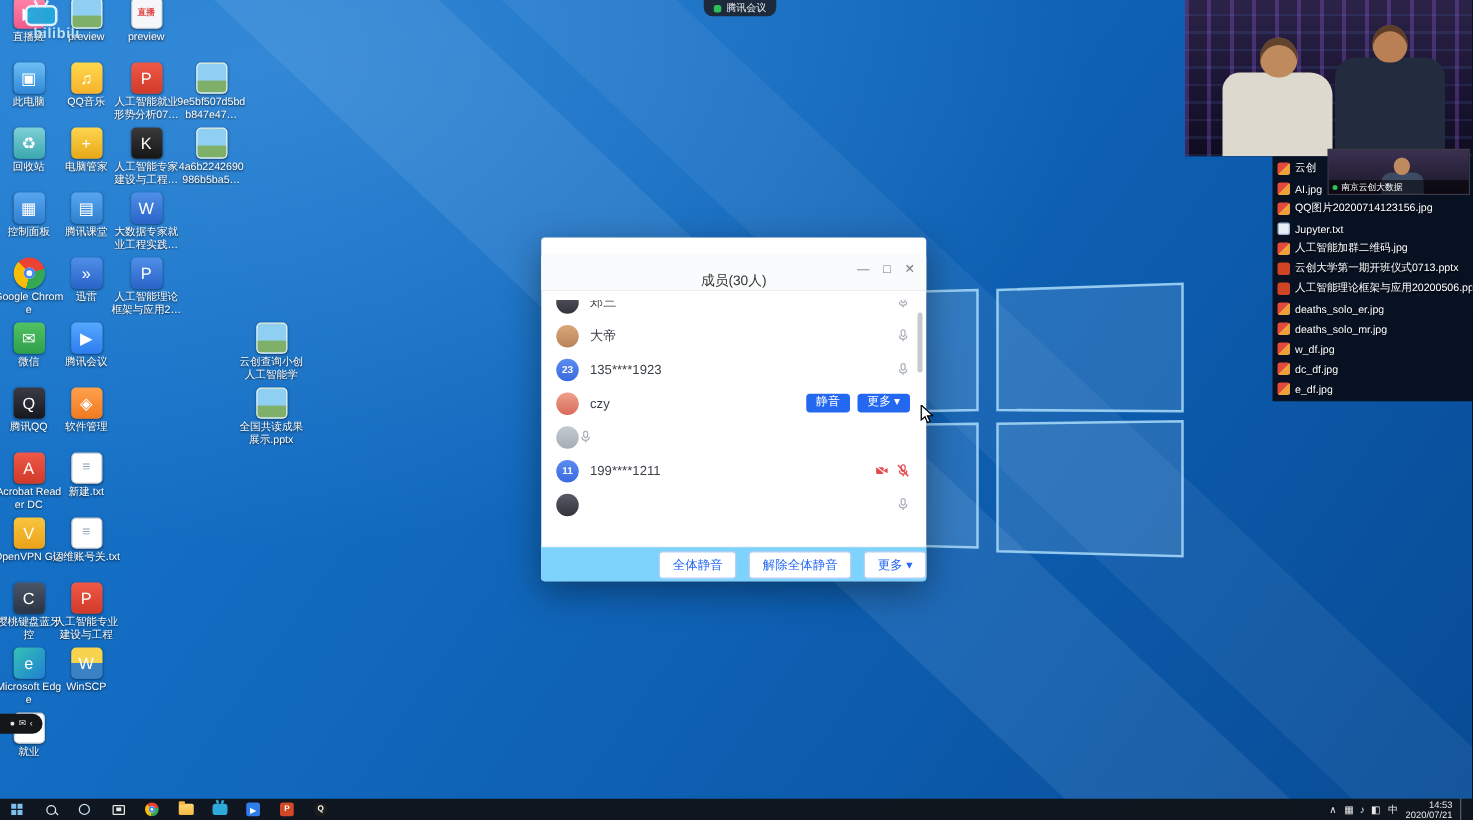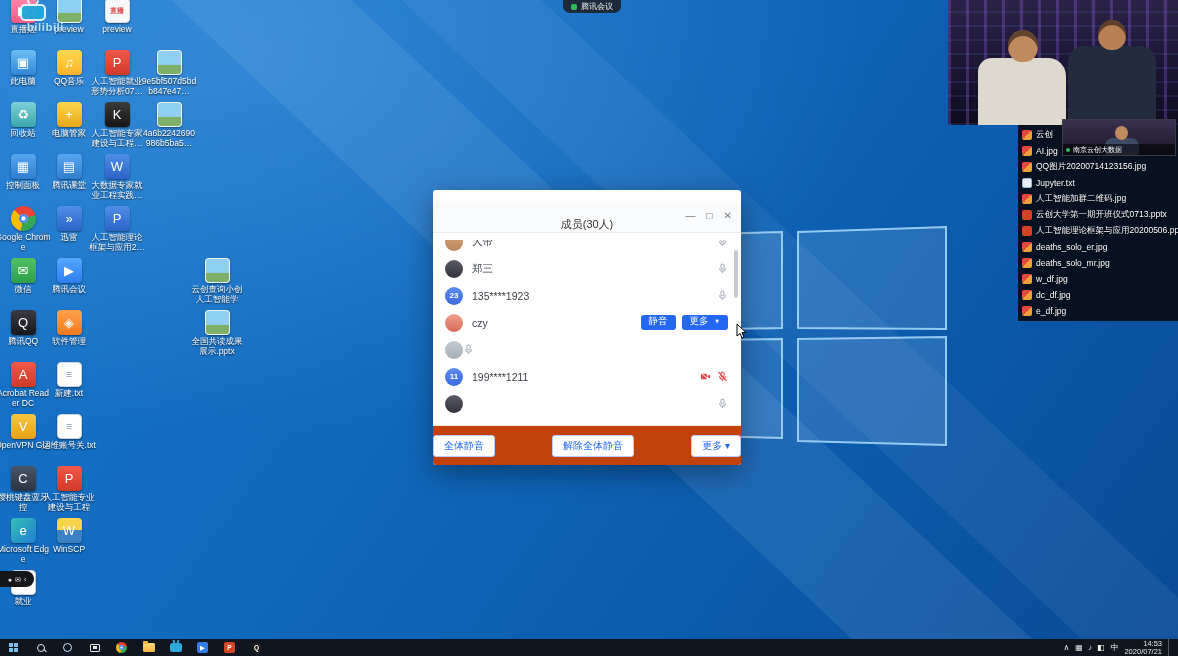--- a/index.html
+++ b/index.html
@@ -77,31 +77,31 @@
   .m-av i{font-style:normal;font-size:8px;color:#fff;font-weight:bold}
   .av-tan{background:linear-gradient(#d8a878,#b9825a)}
   .av-dark{background:linear-gradient(#5a5a66,#33333d)}
   .av-blue{background:linear-gradient(#5b8cf0,#3a6ae0)}
   .av-rose{background:linear-gradient(#efa08c,#d86a5a)}
   .av-gray{background:linear-gradient(#c3cad1,#a6adb5)}
   .av-green{background:linear-gradient(#58c06a,#2f9d48)}
   .m-name{margin-left:9px;font-size:10.5px;color:#3a3f47;flex:1;white-space:nowrap;overflow:hidden}
   .m-right{display:flex;align-items:center;gap:6px}
   .act{font-size:9.5px;color:#fff;background:#2468f2;border:none;border-radius:3px;padding:2.5px 8px;
-        font-family:Liberation Mono, monospace;line-height:1.1;cursor:pointer}
+        font-family:Liberation Serif, serif;line-height:1.1;cursor:pointer}
   .ic-mic,.ic-cam-off{display:block}
   .ic-mic{color:#aab0ba}
   .ic-cam-off{color:#e5484d}
   .ic-mic .slash{display:none}
   .m-row.mic-off .ic-mic{color:#e5484d}
   .m-row.mic-off .ic-mic .slash{display:block}
   .dlg-scrollbar{position:absolute;right:3px;top:52px;bottom:36px;width:4px}
   .dlg-scrollbar .thumb{position:absolute;top:8px;width:4px;height:48px;border-radius:2px;background:#c6c9ce}
-  .dlg-footer{position:absolute;left:0;right:0;bottom:0;height:40px;border-top:1px solid #ededed;background:#c2410c;
-        display:flex;align-items:center;justify-content:space-between;gap:10px;border-radius:0 0 3px 3px}
+  .dlg-footer{position:absolute;left:0;right:0;bottom:0;height:28px;border-top:1px solid #ededed;background:#7dd3fc;
+        display:flex;align-items:center;justify-content:flex-end;gap:10px;border-radius:0 0 3px 3px}
   .dlg-footer button{font-size:10px;color:#2468f2;background:#fff;border:1px solid #b9cdf8;border-radius:3px;
         padding:3px 10px;font-family:inherit;cursor:pointer}
   
   .video-main{position:absolute;left:948px;top:0;width:230px;height:125px;background:#0d0a18;overflow:hidden;z-index:30}
   .vm-bg{position:absolute;inset:0;background:linear-gradient(180deg,#2c2348 0%,#1b1533 55%,#0f0c20 100%)}
   .vm-racks{position:absolute;inset:0;background:
       repeating-linear-gradient(90deg,rgba(150,95,230,.30) 0 3px,transparent 3px 18px),
       repeating-linear-gradient(0deg,rgba(95,145,235,.12) 0 2px,transparent 2px 14px)}
   .person{position:absolute}
   .p1-head{left:60px;top:30px;width:30px;height:32px;background:#c08a5f;border-radius:50% 50% 46% 46%;box-shadow:inset 0 6px 0 rgba(20,10,5,.55)}
@@ -431,40 +431,40 @@
       <span class="dlg-ctrls">
         <span>—</span>
         <span>□</span>
         <span>✕</span>
       </span>
     </div>
     <div class="mlist-clip">
       <div class="mlist">
 
           <div class="m-row mic-on">
-            <span class="m-av av-tan">
+            <span class="m-av av-dark">
               <i></i>
             </span>
-            <span class="m-name">大帝</span>
+            <span class="m-name">郑三</span>
             <span class="m-right">
 
               <svg class="ic-mic" viewBox="0 0 12 12" width="11" height="11">
                 <rect x="4.3" y="1" width="3.4" height="5.6" rx="1.7" fill="none" stroke="currentColor" stroke-width="1.1"></rect>
                 <path d="M2.8 5.8c0 2 1.4 3.2 3.2 3.2s3.2-1.2 3.2-3.2" fill="none" stroke="currentColor" stroke-width="1.1"></path>
                 <line x1="6" y1="9" x2="6" y2="11" stroke="currentColor" stroke-width="1.1"></line>
                 <line class="slash" x1="1.5" y1="1" x2="10.5" y2="11" stroke="currentColor" stroke-width="1.3"></line>
               </svg>
             </span>
           </div>
 
           <div class="m-row mic-on">
-            <span class="m-av av-dark">
+            <span class="m-av av-tan">
               <i></i>
             </span>
-            <span class="m-name">郑三</span>
+            <span class="m-name">大帝</span>
             <span class="m-right">
 
               <svg class="ic-mic" viewBox="0 0 12 12" width="11" height="11">
                 <rect x="4.3" y="1" width="3.4" height="5.6" rx="1.7" fill="none" stroke="currentColor" stroke-width="1.1"></rect>
                 <path d="M2.8 5.8c0 2 1.4 3.2 3.2 3.2s3.2-1.2 3.2-3.2" fill="none" stroke="currentColor" stroke-width="1.1"></path>
                 <line x1="6" y1="9" x2="6" y2="11" stroke="currentColor" stroke-width="1.1"></line>
                 <line class="slash" x1="1.5" y1="1" x2="10.5" y2="11" stroke="currentColor" stroke-width="1.3"></line>
               </svg>
             </span>
           </div>

